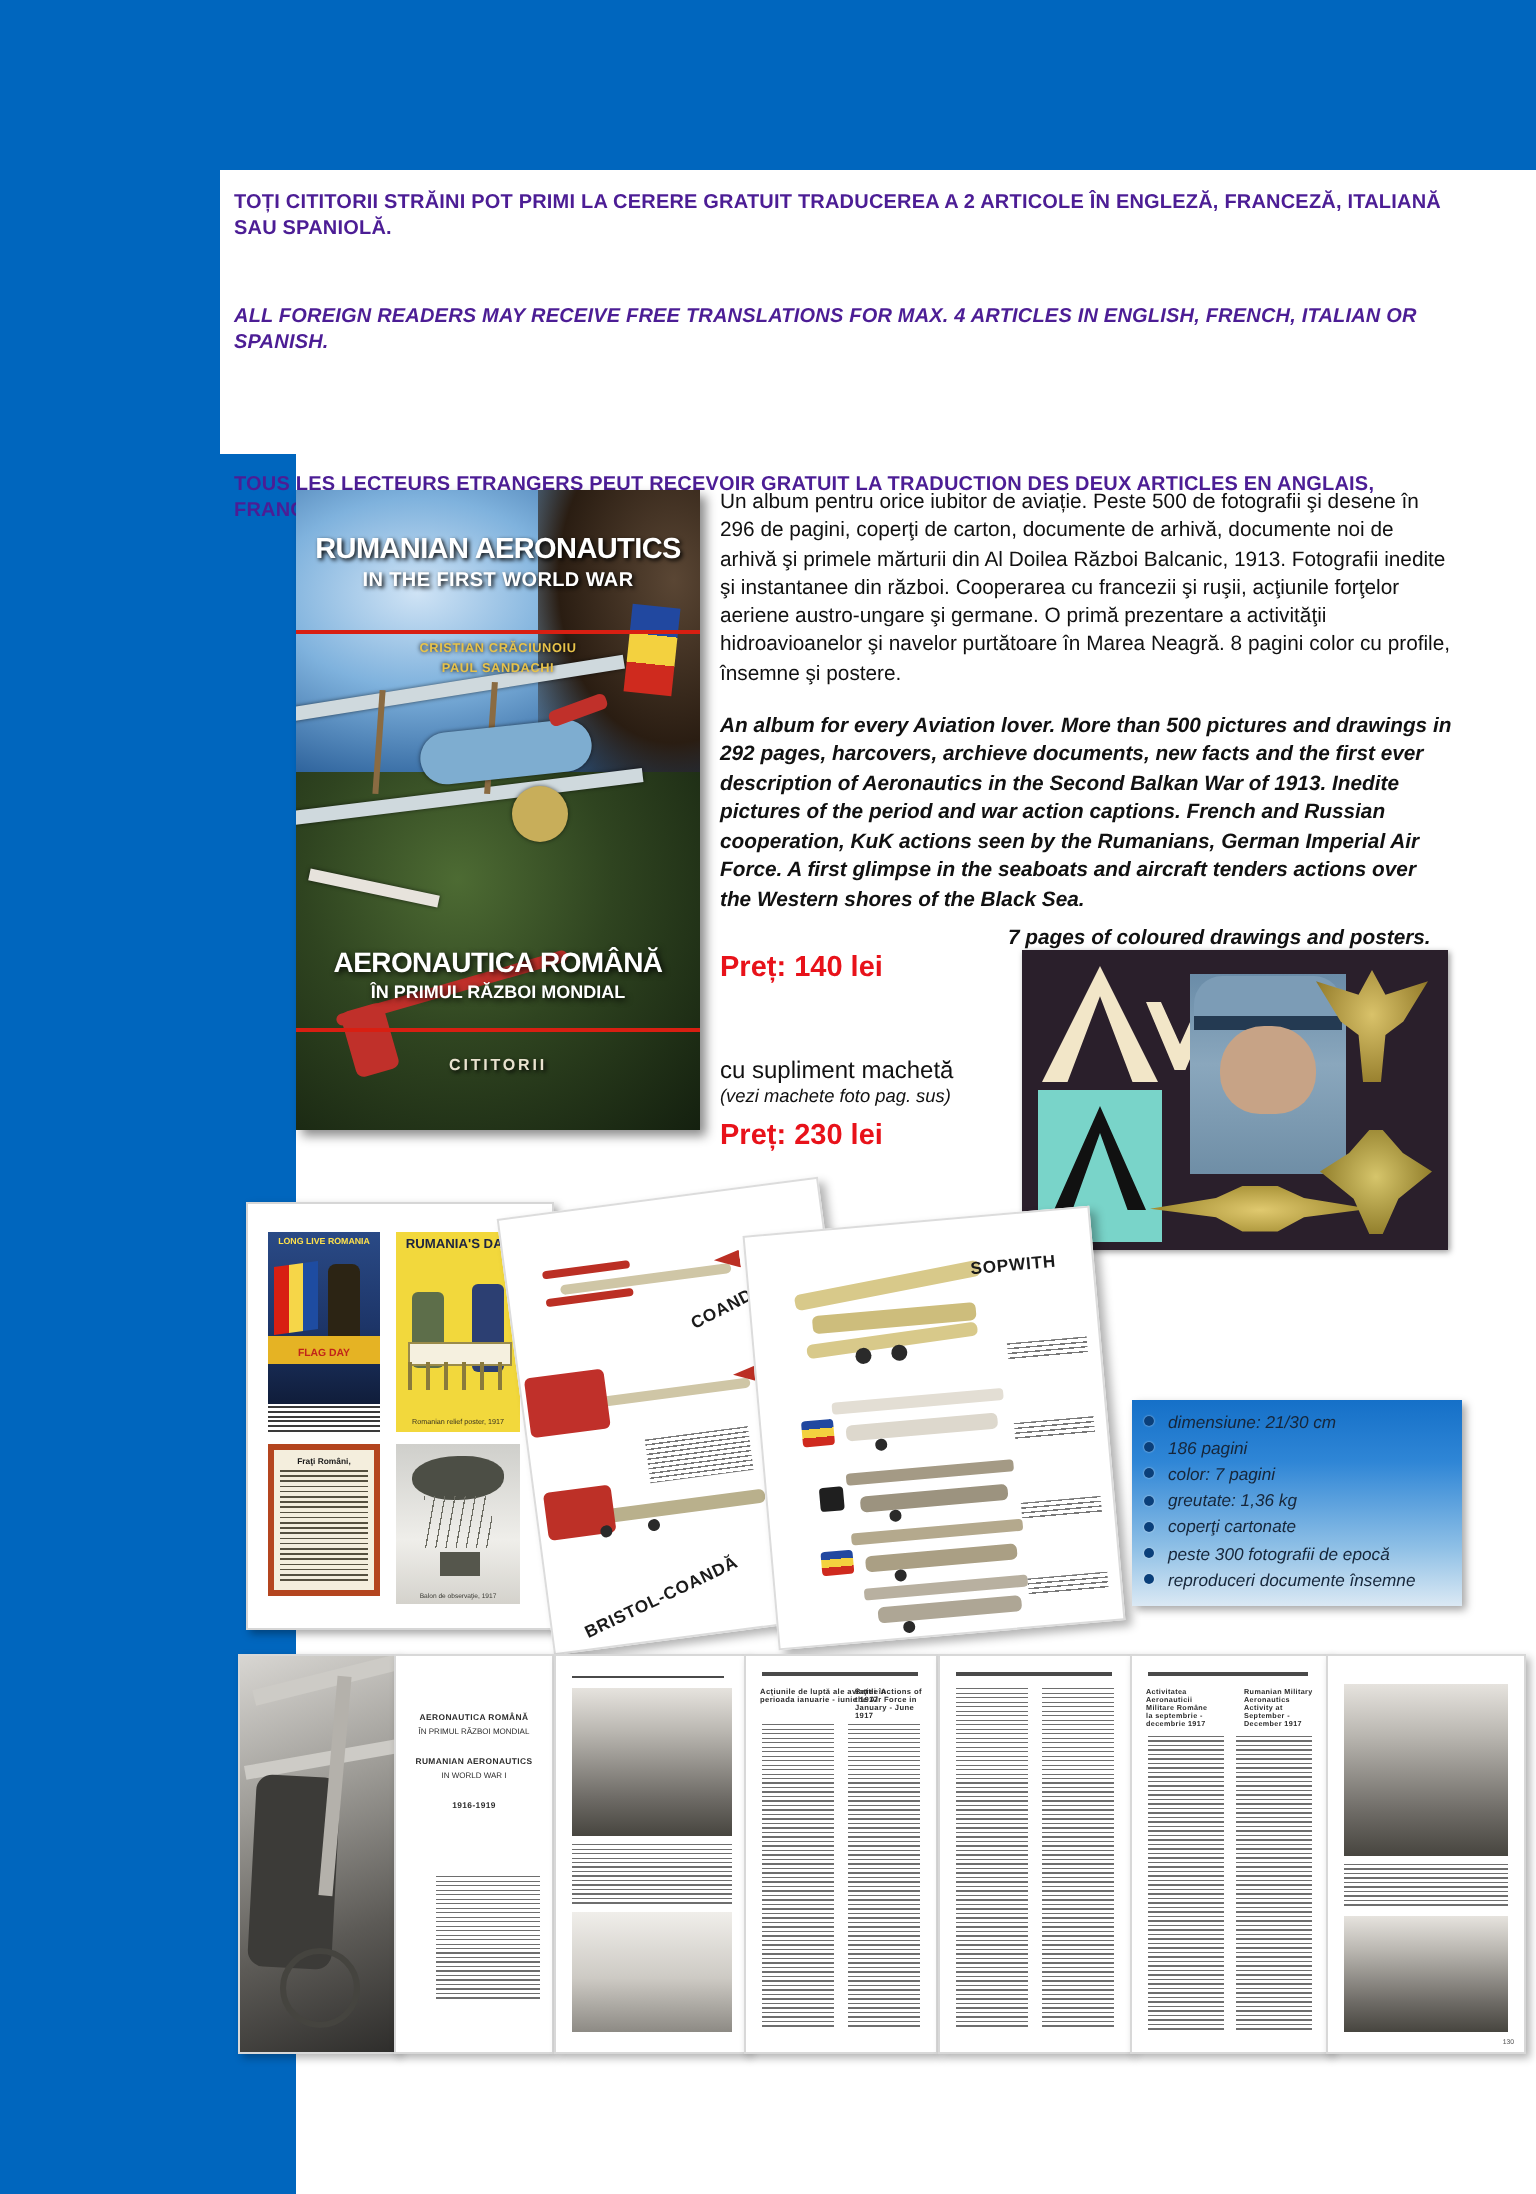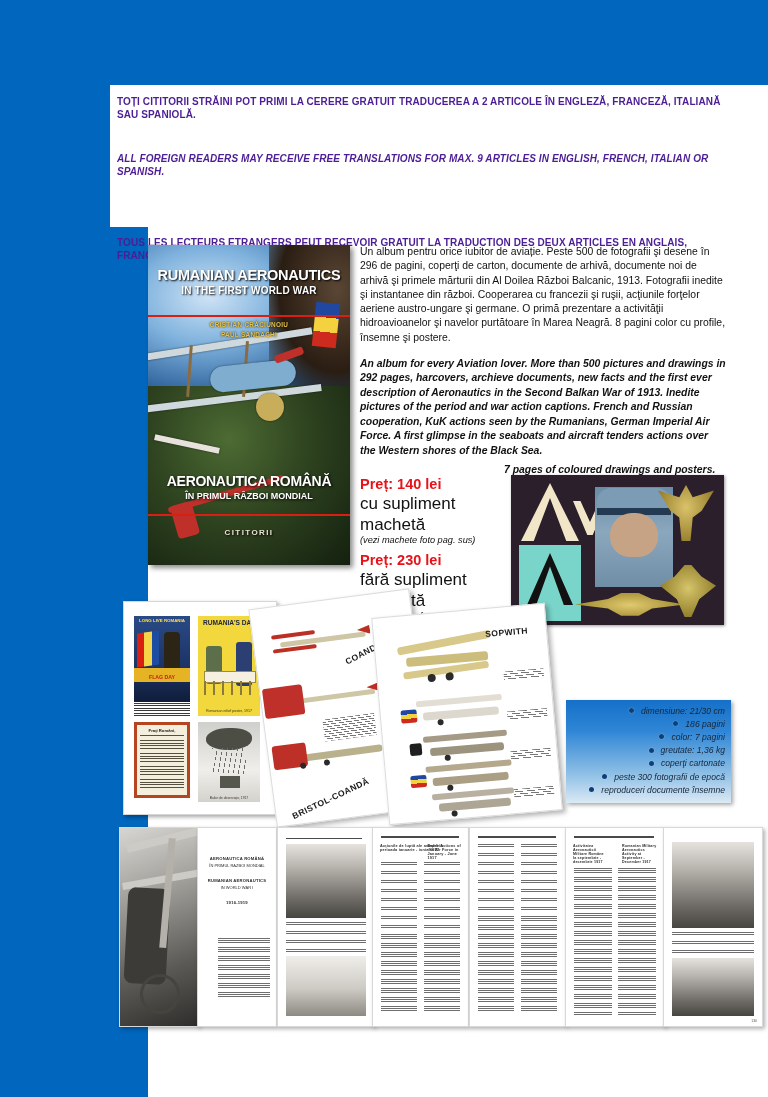--- a/index.html
+++ b/index.html
@@ -115,21 +115,21 @@
     font-style:italic;font-weight:bold;
   }
   #coloured-note{
     position:absolute;left:504px;top:464px;width:230px;
     font-size:10.4px;font-style:italic;font-weight:bold;color:#111;
   }
 
   
   #price-block{position:absolute;left:360px;top:476px;width:150px;}
   .price-main{color:#e8121a;font-weight:bold;font-size:14.5px;line-height:1.15;}
-  .price-sub{color:#111;font-size:17px;line-height:1.25;}
+  .price-sub{color:#111;font-size:12px;line-height:1.25;margin-top:35px;}
   .price-note{color:#111;font-size:9.2px;font-style:italic;line-height:1.3;}
   .price-gap{height:5px;}
 
   
   #badge-photo{
     position:absolute;left:511px;top:475px;width:213px;height:150px;
     background:#2a1f2b;overflow:hidden;box-shadow:1px 1px 3px rgba(0,0,0,.4);
   }
   #badge-A{position:absolute;left:10px;top:8px;width:58px;height:58px;
     background:#f2e6c8;clip-path:polygon(50% 0,100% 100%,78% 100%,50% 26%,22% 100%,0 100%);}
@@ -214,21 +214,21 @@
   .pl-wheel{position:absolute;width:6px;height:6px;border-radius:50%;background:#2a2a2a;}
   .cap-lines{position:absolute;background:repeating-linear-gradient(180deg,#777 0 .7px,transparent .7px 2.4px);}
 
   
   #specs-box{
     position:absolute;left:566px;top:700px;width:165px;height:103px;
     background:linear-gradient(180deg,#1570c8 0%,#2f86d6 30%,#8fc0e6 72%,#dbe9f4 100%);
     box-shadow:2px 2px 4px rgba(0,0,0,.35);
     padding:4px 6px;box-sizing:border-box;
   }
-  .spec-row{display:flex;align-items:center;height:13.2px;justify-content:flex-end;}
+  .spec-row{display:flex;align-items:center;height:13.2px;}
   .spec-dot{width:5px;height:5px;border-radius:50%;background:#0a3f7a;margin-right:7px;flex:0 0 auto;
     box-shadow:0 0 1px rgba(255,255,255,.7);}
   .spec-txt{font-size:8.6px;font-style:italic;color:#16263a;white-space:nowrap;}
 
   
   .bk-page{position:absolute;background:#fff;box-shadow:2px 2px 4px rgba(0,0,0,.3);
     border:1px solid #d8d8d8;overflow:hidden;}
   #bk-1{left:119px;top:827px;width:78px;height:198px;padding:0;}
   #bk-2{left:197px;top:827px;width:78px;height:198px;}
   #bk-3{left:277px;top:827px;width:95px;height:198px;}
@@ -253,21 +253,21 @@
 </head>
 <body>
 
 <div id="blue-top"></div>
 <div id="blue-upper-right"></div>
 <div id="blue-strip-mid"></div>
 <div id="white-page"></div>
 <div id="blue-left2"></div>
 
 <div class="hdr" id="headline-ro">TOȚI CITITORII STRĂINI POT PRIMI LA CERERE GRATUIT TRADUCEREA A 2 ARTICOLE ÎN ENGLEZĂ, FRANCEZĂ, ITALIANĂ SAU SPANIOLĂ.</div>
-<div class="hdr" id="headline-en">ALL FOREIGN READERS MAY RECEIVE FREE TRANSLATIONS FOR MAX. 9 ARTICLES IN ENGLISH, FRENCH, ITALIAN OR SPANISH.</div>
+<div class="hdr" id="headline-en">ALL FOREIGN READERS MAY RECEIVE FREE TRANSLATIONS FOR MAX. 4 ARTICLES IN ENGLISH, FRENCH, ITALIAN OR SPANISH.</div>
 <div class="hdr" id="headline-fr">TOUS LES LECTEURS ETRANGERS PEUT RECEVOIR GRATUIT LA TRADUCTION DES DEUX ARTICLES EN  ANGLAIS, FRANCAIS, ITALIEN OU ESPAGNOL.</div>
 
 <div id="book-cover">
   <div id="cover-sky"></div>
   <div id="cover-ground"></div>
   <div id="cover-dark-corner"></div>
 
   <div class="cv-wing" style="left:-10px;top:96px;width:175px;height:7px;transform:rotate(-9deg);"></div>
   <div class="cv-wing" style="left:-6px;top:150px;width:180px;height:7px;transform:rotate(-7deg);"></div>
   <div class="cv-strut" style="left:40px;top:100px;width:3px;height:52px;transform:rotate(4deg);"></div>

